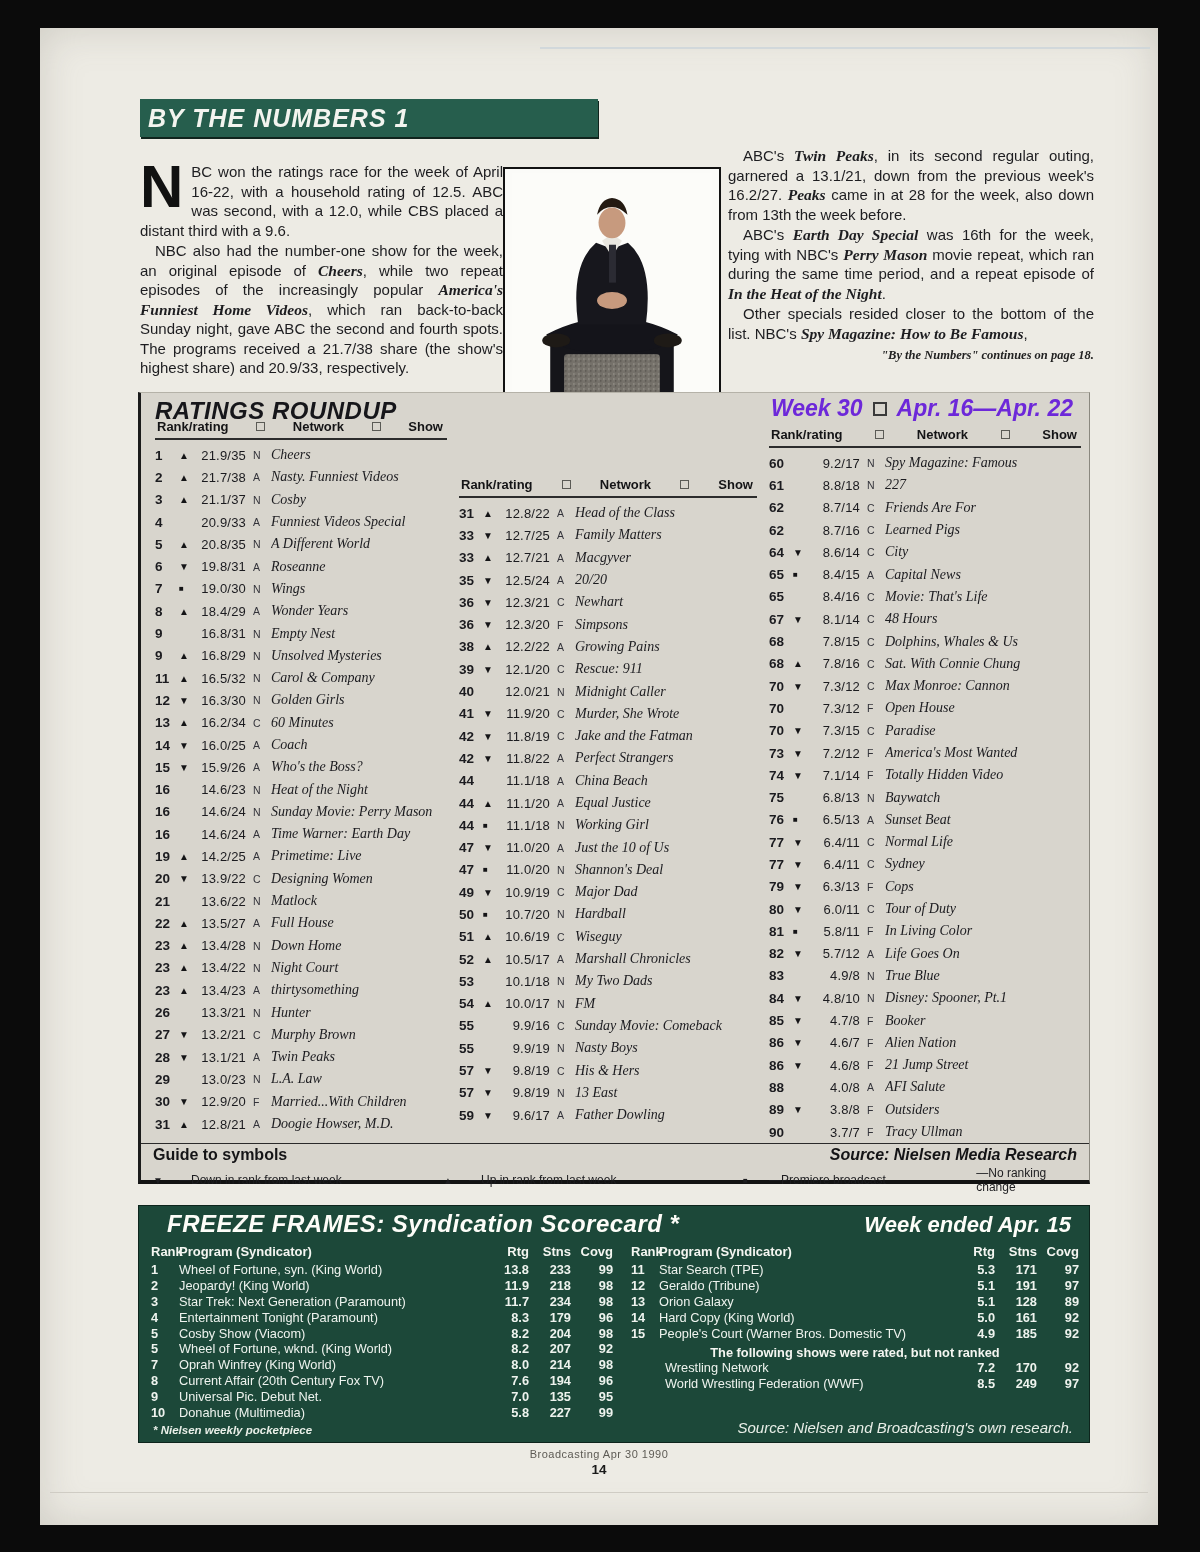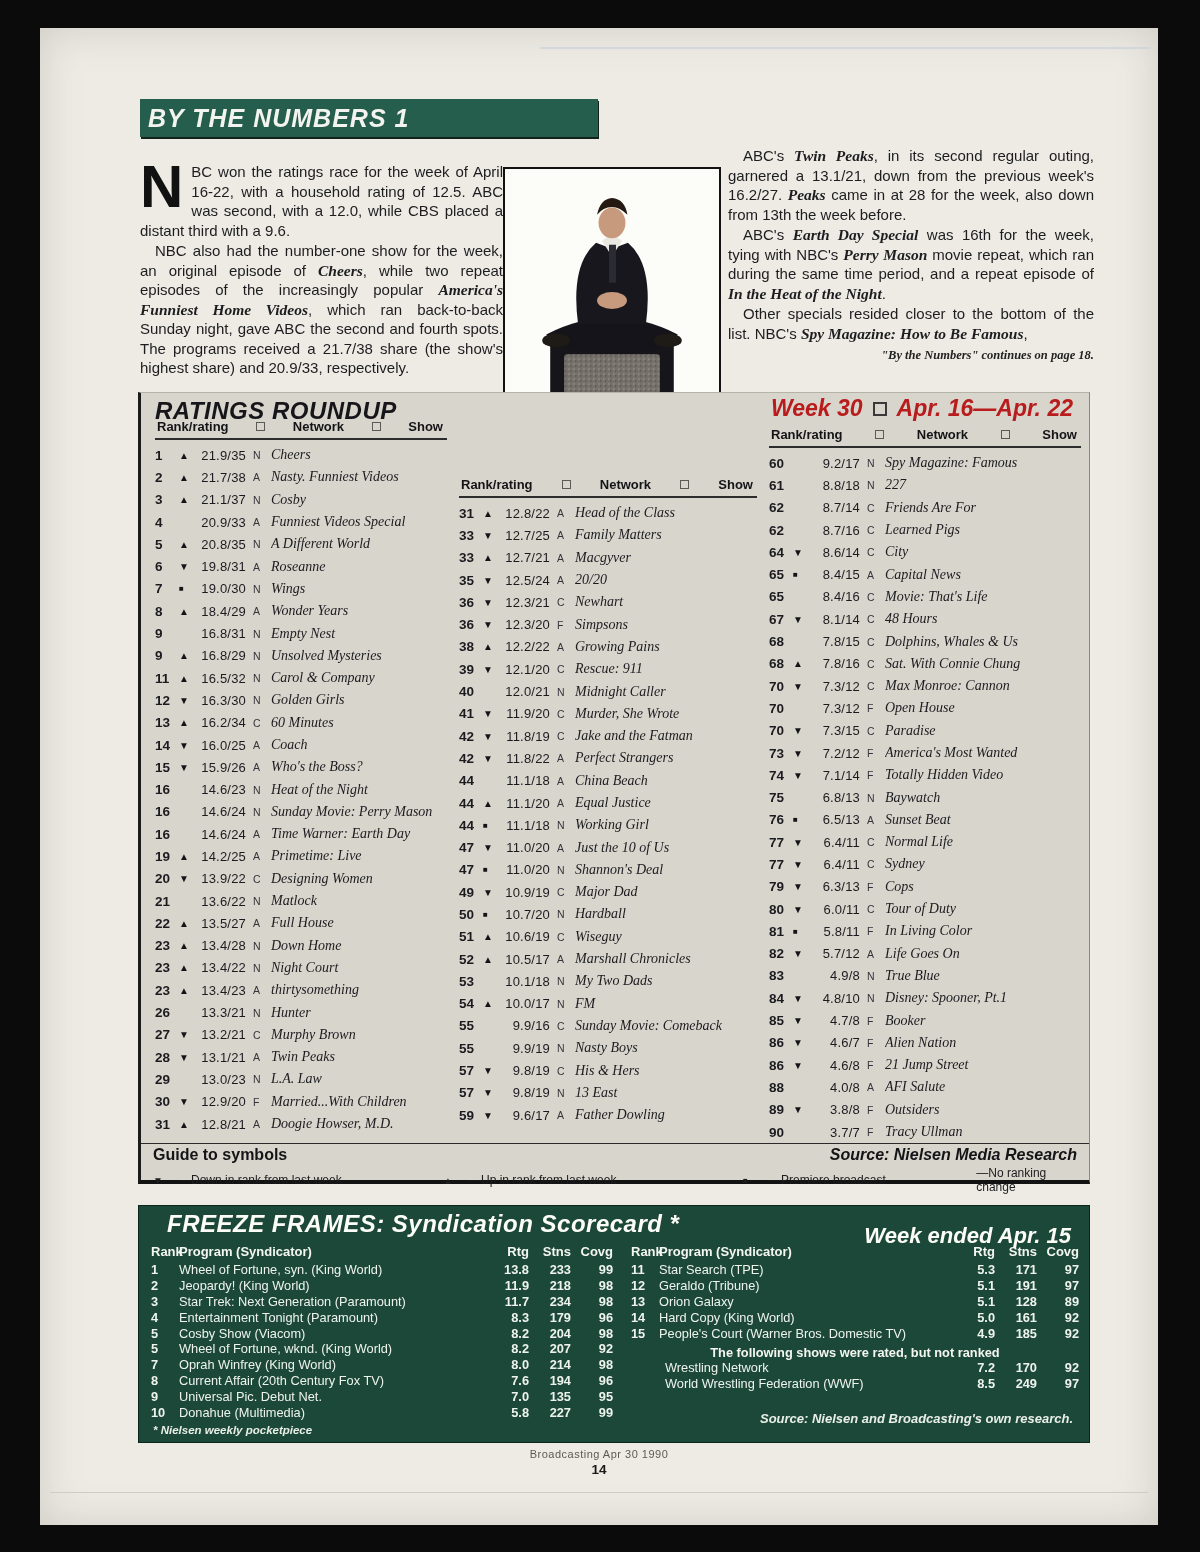--- a/index.html
+++ b/index.html
@@ -46,21 +46,21 @@
 
   
   .ratings-box{
     position:absolute;left:98px;top:364px;width:952px;height:792px;
     background:var(--box-bg,#d8d5cd);
     border-left:3px solid #1b1b1b;border-bottom:4px solid #121212;
     border-right:1px solid #8a887f;border-top:1px solid #b5b2a8;
     box-sizing:border-box;
   }
   .rr-title{position:absolute;left:14px;top:4px;font-size:24px;font-weight:bold;font-style:italic;color:#16161a;letter-spacing:.5px;}
-  .week-title{position:absolute;right:16px;top:2px;font-size:23px;font-weight:bold;font-style:italic;color:#b91c1c;display:flex;align-items:center;}
+  .week-title{position:absolute;right:16px;top:2px;font-size:23px;font-weight:bold;font-style:italic;color:#6d28d9;display:flex;align-items:center;}
   .week-title .wsq{display:inline-block;width:10px;height:10px;border:2px solid #3a3a3a;margin:0 10px;background:transparent;}
 
   .r-col{position:absolute;}
   .r-col-1{left:14px;top:26px;width:292px;}
   .r-col-2{left:318px;top:84px;width:298px;}
   .r-col-3{left:628px;top:34px;width:312px;}
   .col-header{
     display:flex;justify-content:space-between;align-items:center;
     font-weight:bold;font-size:13px;color:#141416;
     border-bottom:2px solid #2c2c2c;padding:0 4px 4px 2px;margin-bottom:4px;
@@ -86,33 +86,33 @@
   .guide-item:nth-child(3){width:210px;}
   .guide-item:nth-child(4){flex:1;justify-content:flex-end;}
 
   
   .freeze-box{
     position:absolute;left:98px;top:1177px;width:952px;height:238px;
     background:var(--freeze-bg,#1c4839);
     color:#e7efe9;box-sizing:border-box;border:1px solid #0d241c;
   }
   .f-title{position:absolute;left:28px;top:4px;font-size:24px;font-weight:bold;font-style:italic;color:#fdfdf8;letter-spacing:.5px;}
-  .f-week{position:absolute;right:18px;top:6px;font-size:22px;font-weight:bold;font-style:italic;color:#fdfdf8;margin-top:11px;}
+  .f-week{position:absolute;right:18px;top:6px;font-size:22px;font-weight:bold;font-style:italic;color:#fdfdf8;}
   .f-table{position:absolute;top:38px;}
   .f-left{left:12px;width:462px;}
   .f-right{left:492px;width:448px;}
   .f-head{display:flex;font-weight:bold;font-size:13px;color:#f4f6f1;margin-bottom:3px;}
   .f-row{display:flex;align-items:center;height:15.8px;font-size:12.8px;color:#eef3ee;}
   .f-rank{width:28px;font-weight:bold;}
   .f-prog{flex:1;white-space:nowrap;overflow:hidden;}
   .f-num{width:42px;text-align:right;font-weight:bold;}
   .f-unranked-title{margin-top:4px;text-align:center;font-weight:bold;font-size:12.8px;color:#f4f6f1;}
   .f-unranked .f-prog{padding-left:34px;box-sizing:border-box;}
   .f-footnote{position:absolute;left:14px;bottom:6px;font-size:11.5px;font-weight:bold;font-style:italic;color:#e9efe8;}
-  .f-source{position:absolute;right:16px;bottom:16px;font-size:13px;font-weight:bold;font-style:italic;color:#e9efe8;}
+  .f-source{position:absolute;right:16px;bottom:6px;font-size:15px;font-weight:normal;font-style:italic;color:#e9efe8;}
 
   
   .footer-mag{position:absolute;left:0;right:0;top:1420px;text-align:center;font-size:11px;color:#5d5a54;letter-spacing:.5px;}
   .footer-num{position:absolute;left:0;right:0;top:1434px;text-align:center;font-size:13.5px;font-weight:bold;color:#1a1a1a;}
 </style>
 </head>
 <body>
 
 <div class="page">
   <div class="scan-topline"></div>

